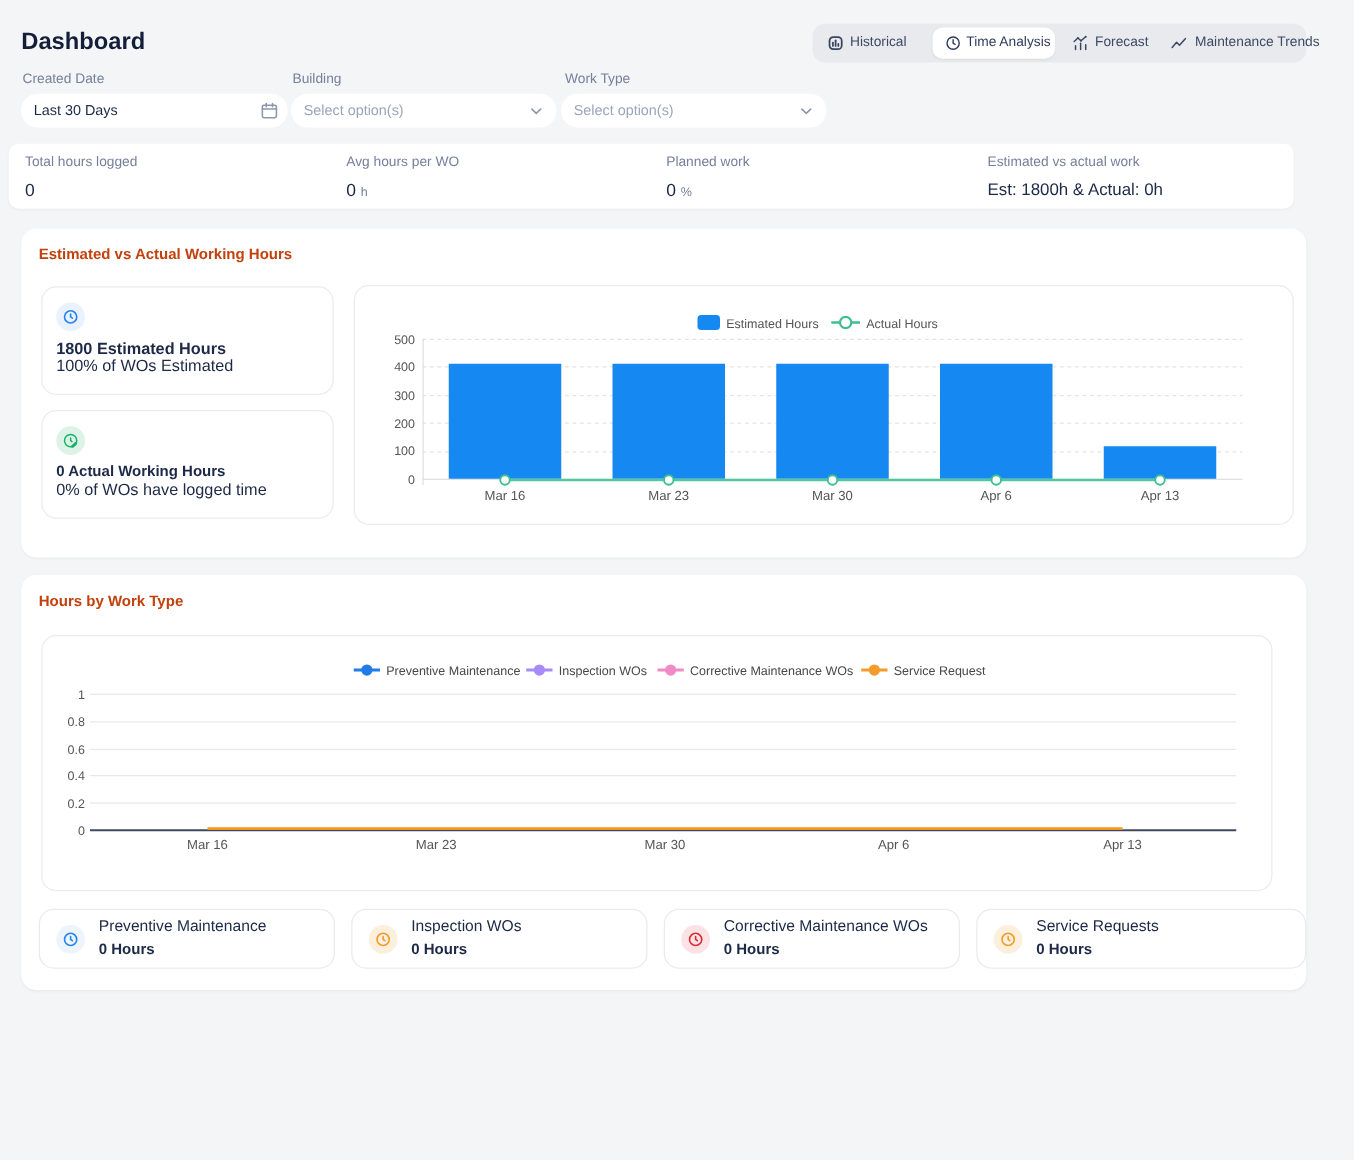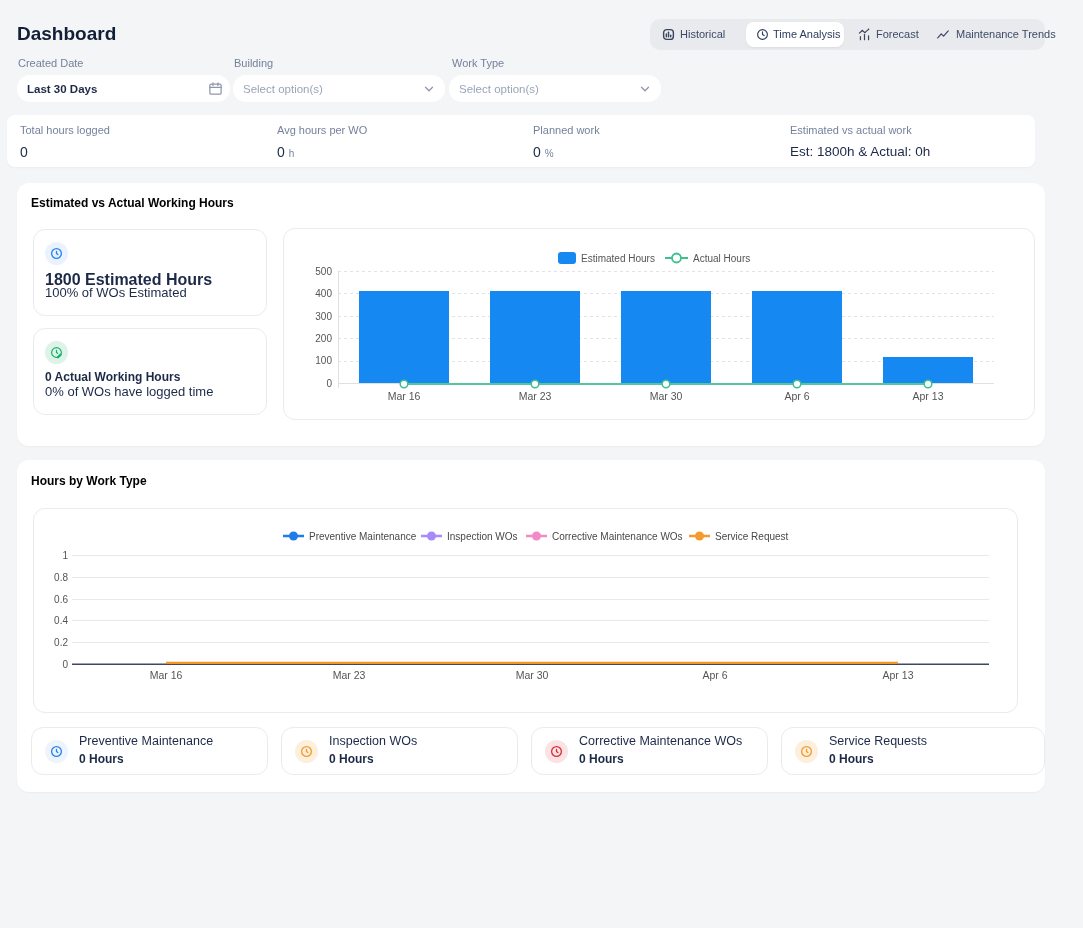--- a/index.html
+++ b/index.html
@@ -3,21 +3,21 @@
 <meta charset="utf-8">
 <style>
 * { margin:0; padding:0; box-sizing:border-box; }
 html,body { width:1083px; height:928px; font-family:"Liberation Sans", sans-serif; background:#f4f5f6; overflow:hidden; }
 #page { position:relative; width:1083px; height:928px; }
 .abs { position:absolute; }
 .card { background:#fff; border-radius:12px; box-shadow:0 1px 2px rgba(16,24,40,0.04); }
 .inner { background:#fff; border:1px solid #e9ebef; border-radius:12px; }
 .navy { color:#1c2947; }
 .lbl { color:#75819b; font-size:11px; }
-.ctitle { font-size:12px; font-weight:bold; color:#000000; }
+.ctitle { font-size:12px; font-weight:bold; color:#c2410c; }
 svg { display:block; }
 </style>
 </head>
 <body>
 <div id="page">
 
 <div class="abs" style="left:17px; top:23px; font-size:19px; font-weight:bold; color:#131e38;">Dashboard</div>
 
 <div class="abs" style="left:650px; top:19px; width:395px; height:31px; background:#e9eaed; border-radius:10px; white-space:nowrap; font-size:11px; color:#3d4a66;">
   <div class="abs" style="left:95.5px; top:2.5px; width:98.5px; height:25.5px; background:#fff; border-radius:8px; box-shadow:0 1px 2px rgba(0,0,0,0.06);"></div>
@@ -46,21 +46,21 @@
   <svg class="abs" style="left:286px; top:9px;" width="14" height="14" viewBox="0 0 24 24" fill="none" stroke="#3d4a66" stroke-width="2.1" stroke-linecap="round" stroke-linejoin="round">
         <path d="M3 17l6-7 4 4 8-9"></path>
       </svg>
   <span class="abs" style="left:306px; top:9px;">Maintenance Trends</span>
 </div>
 
 <div class="abs lbl" style="left:18px; top:57px;">Created Date</div>
 <div class="abs lbl" style="left:234px; top:57px;">Building</div>
 <div class="abs lbl" style="left:452px; top:57px;">Work Type</div>
 
-<div class="abs" style="left:17px; top:75px; width:213px; height:27px; background:#fff; border-radius:13px; display:flex; align-items:center; padding:0 7px 0 10px; justify-content:space-between;font-weight:bold;">
+<div class="abs" style="left:17px; top:75px; width:213px; height:27px; background:#fff; border-radius:13px; display:flex; align-items:center; padding:0 7px 0 10px; justify-content:space-between;">
   <span style="font-size:11.5px; color:#1c2947;">Last 30 Days</span>
   <svg width="15" height="15" viewBox="0 0 24 24" fill="none" stroke="#8d97ab" stroke-width="2" stroke-linecap="round" stroke-linejoin="round">
         <rect x="3" y="5" width="18" height="16" rx="2"></rect>
         <path d="M8 3v4"></path>
         <path d="M16 3v4"></path>
         <path d="M3 10h18"></path>
       </svg>
 </div>
 <div class="abs" style="left:233px; top:75px; width:212px; height:27px; background:#fff; border-radius:13px; display:flex; align-items:center; padding:0 9px 0 10px; justify-content:space-between;">
   <span style="font-size:11.5px; color:#9aa5b8;">Select option(s)</span>
@@ -89,21 +89,21 @@
 <div class="abs card" style="left:17px; top:183px; width:1028px; height:263px;">
   <div class="abs ctitle" style="left:14px; top:13px;">Estimated vs Actual Working Hours</div>
 
   <div class="abs inner" style="left:16px; top:46px; width:234px; height:87px;">
     <div class="abs" style="left:11px; top:12px; width:23px; height:23px; border-radius:50%; background:#e9f2fe; display:flex; align-items:center; justify-content:center;">
       <svg width="13" height="13" viewBox="0 0 24 24" fill="none" stroke="#2584f0" stroke-width="2.4" stroke-linecap="round" stroke-linejoin="round">
             <circle cx="12" cy="12" r="9"></circle>
             <path d="M12 8v4l2.5 2"></path>
           </svg>
     </div>
-    <div class="abs navy" style="left:11px; top:41px; font-size:16px; font-weight:bold;">1800 Estimated Hours</div>
+    <div class="abs navy" style="left:11px; top:41px; font-size:13px; font-weight:bold;">1800 Estimated Hours</div>
     <div class="abs navy" style="left:11px; top:55px; font-size:13px;">100% of WOs Estimated</div>
   </div>
 
   <div class="abs inner" style="left:16px; top:145px; width:234px; height:87px;">
     <div class="abs" style="left:11px; top:12px; width:23px; height:23px; border-radius:50%; background:#ddf3e8; display:flex; align-items:center; justify-content:center;">
       <svg width="13" height="13" viewBox="0 0 24 24" fill="none" stroke="#17b26a" stroke-width="2.2" stroke-linecap="round" stroke-linejoin="round">
             <circle cx="12" cy="12" r="9"></circle>
             <path d="M12 8v4l2 1.5"></path>
             <path d="M14 20l5-5 1.5 1.5-5 5H14z"></path>
           </svg>

